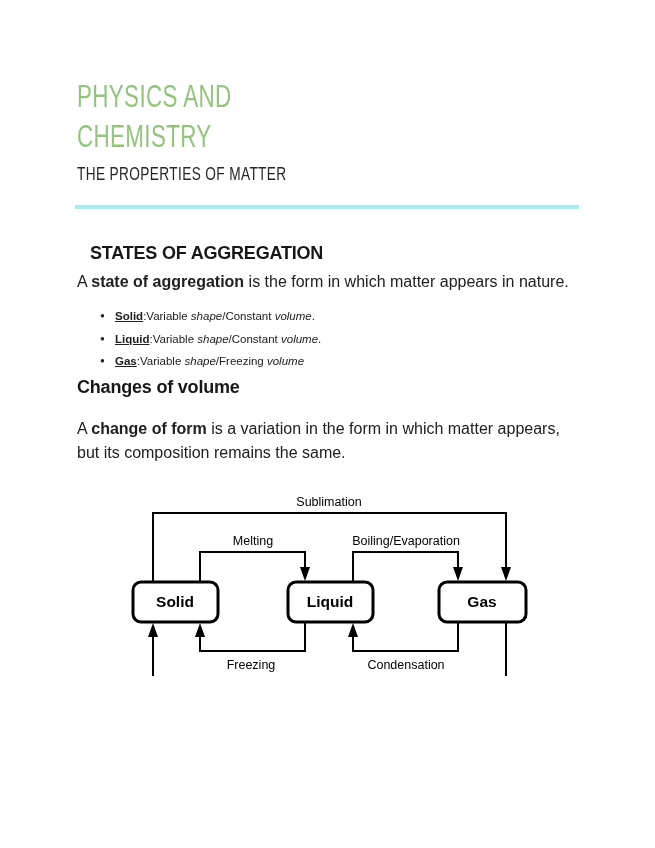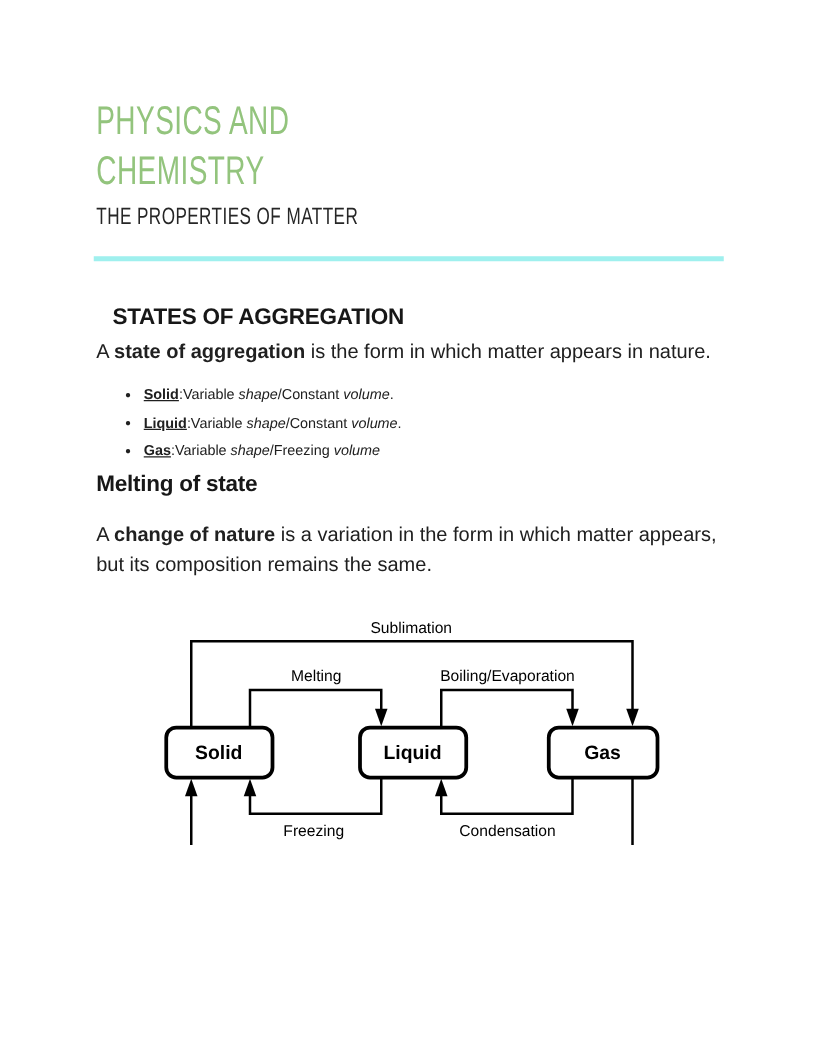--- a/index.html
+++ b/index.html
@@ -109,23 +109,23 @@
     <div class="bullet-item">
       <span class="bullet-dot">●</span>
       <span><span class="term">Liquid</span><span>:Variable </span><span class="ital">shape</span><span>/Constant </span><span class="ital">volume</span><span>.</span></span>
     </div>
     <div class="bullet-item">
       <span class="bullet-dot">●</span>
       <span><span class="term">Gas</span><span>:Variable </span><span class="ital">shape</span><span>/Freezing </span><span class="ital">volume</span><span></span></span>
     </div>
   </div>
 
-  <div class="heading h-changes">Melting of state</div>
+  <div class="heading h-changes">Changes of volume</div>
 
-  <div class="body-text p-intro2"><span>A </span><span class="bold">change of nature</span><span> is a variation in the form in which matter appears, but its composition remains the same.</span></div>
+  <div class="body-text p-intro2"><span>A </span><span class="bold">change of form</span><span> is a variation in the form in which matter appears, but its composition remains the same.</span></div>
 
   <div class="diagram">
     <svg width="420" height="232" viewBox="0 0 420 232">
 
       <g stroke="#000000" stroke-width="2" fill="none">
         <path d="M33,95 L33,26 L386,26 L386,82"></path>
         <path d="M80,95 L80,65 L185,65 L185,82"></path>
         <path d="M233,95 L233,65 L338,65 L338,82"></path>
         <path d="M185,135 L185,164 L80,164 L80,148"></path>
         <path d="M338,135 L338,164 L233,164 L233,148"></path>

